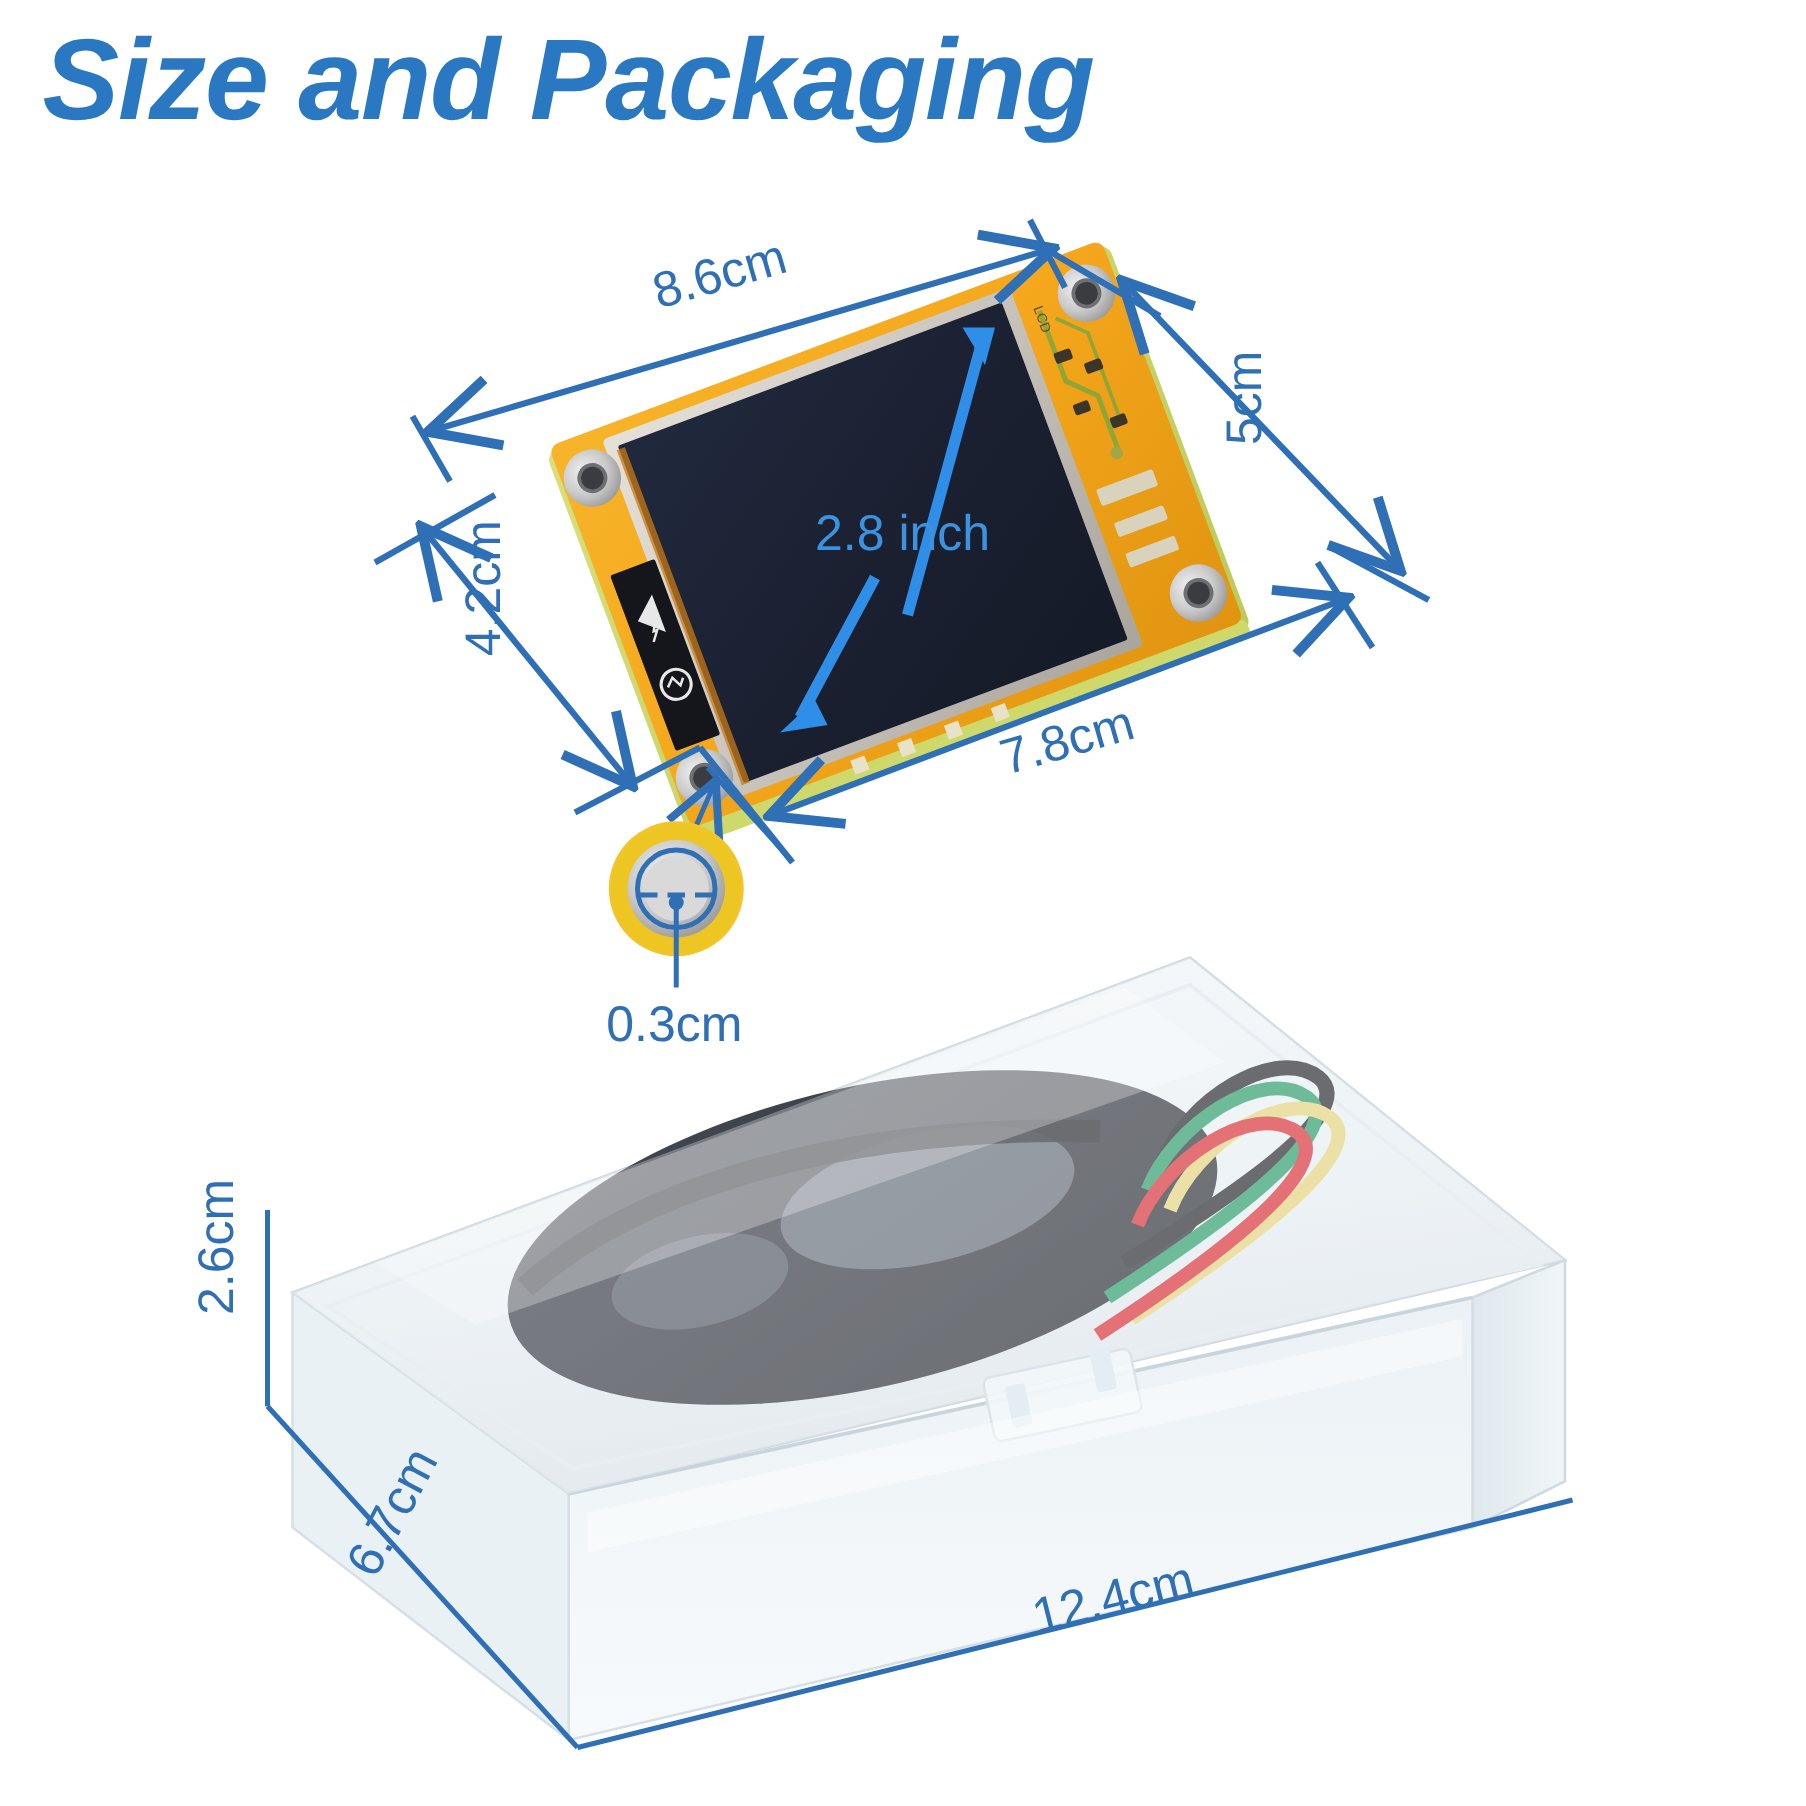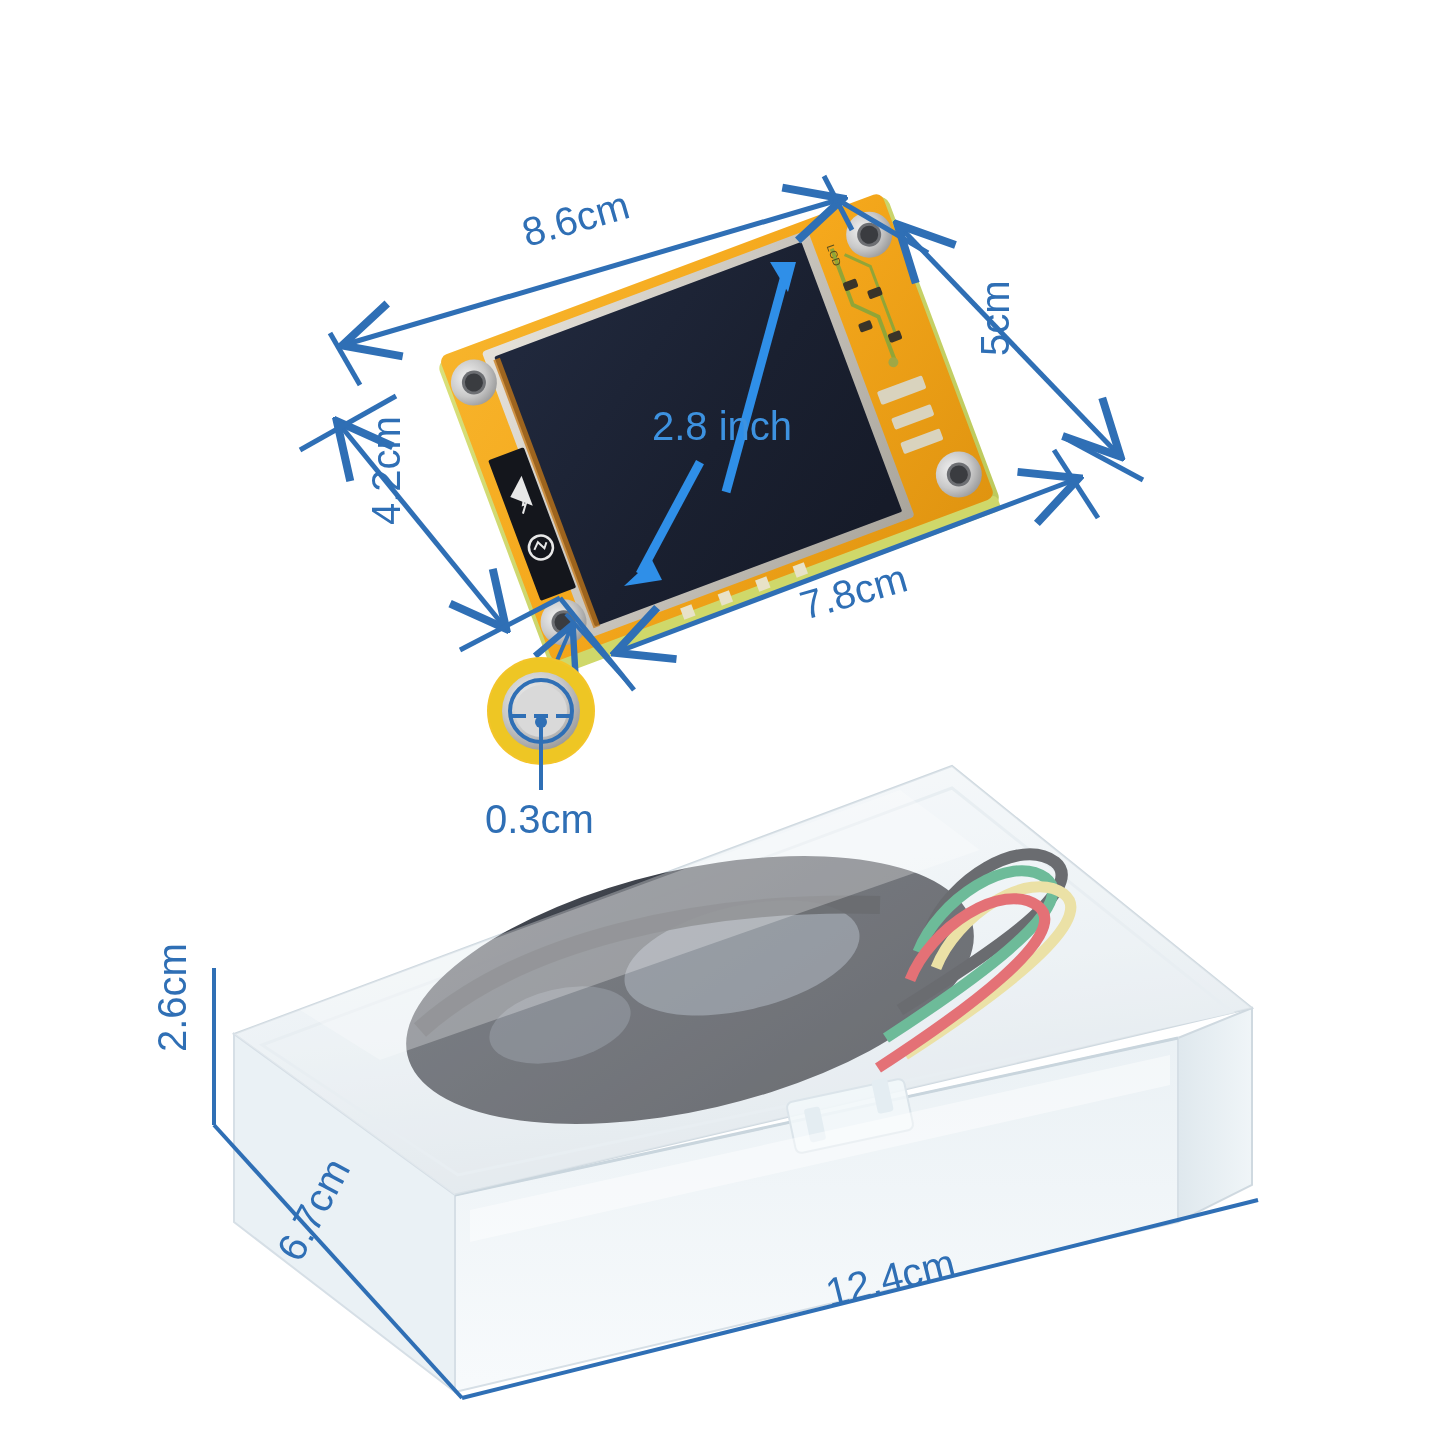--- a/index.html
+++ b/index.html
@@ -43,20 +43,21 @@
     font-family: "Liberation Sans", sans-serif;
     font-size: 40px;
     fill: #3d92e0;
   }
 </style>
 </head>
 <body>
 
 <div id="page">
 
+  <div id="page-title">Size and Packaging</div>
 
   <svg class="scene" viewBox="0 0 1445 1445">
     <defs>
       <linearGradient id="pcbGrad" x1="0" y1="0" x2="1" y2="1">
         <stop offset="0%" stop-color="#f7b42b"></stop>
         <stop offset="45%" stop-color="#f5a81c"></stop>
         <stop offset="100%" stop-color="#e09410"></stop>
       </linearGradient>
       <linearGradient id="edgeGrad" x1="0" y1="0" x2="1" y2="1">
         <stop offset="0%" stop-color="#d9e07a"></stop>

